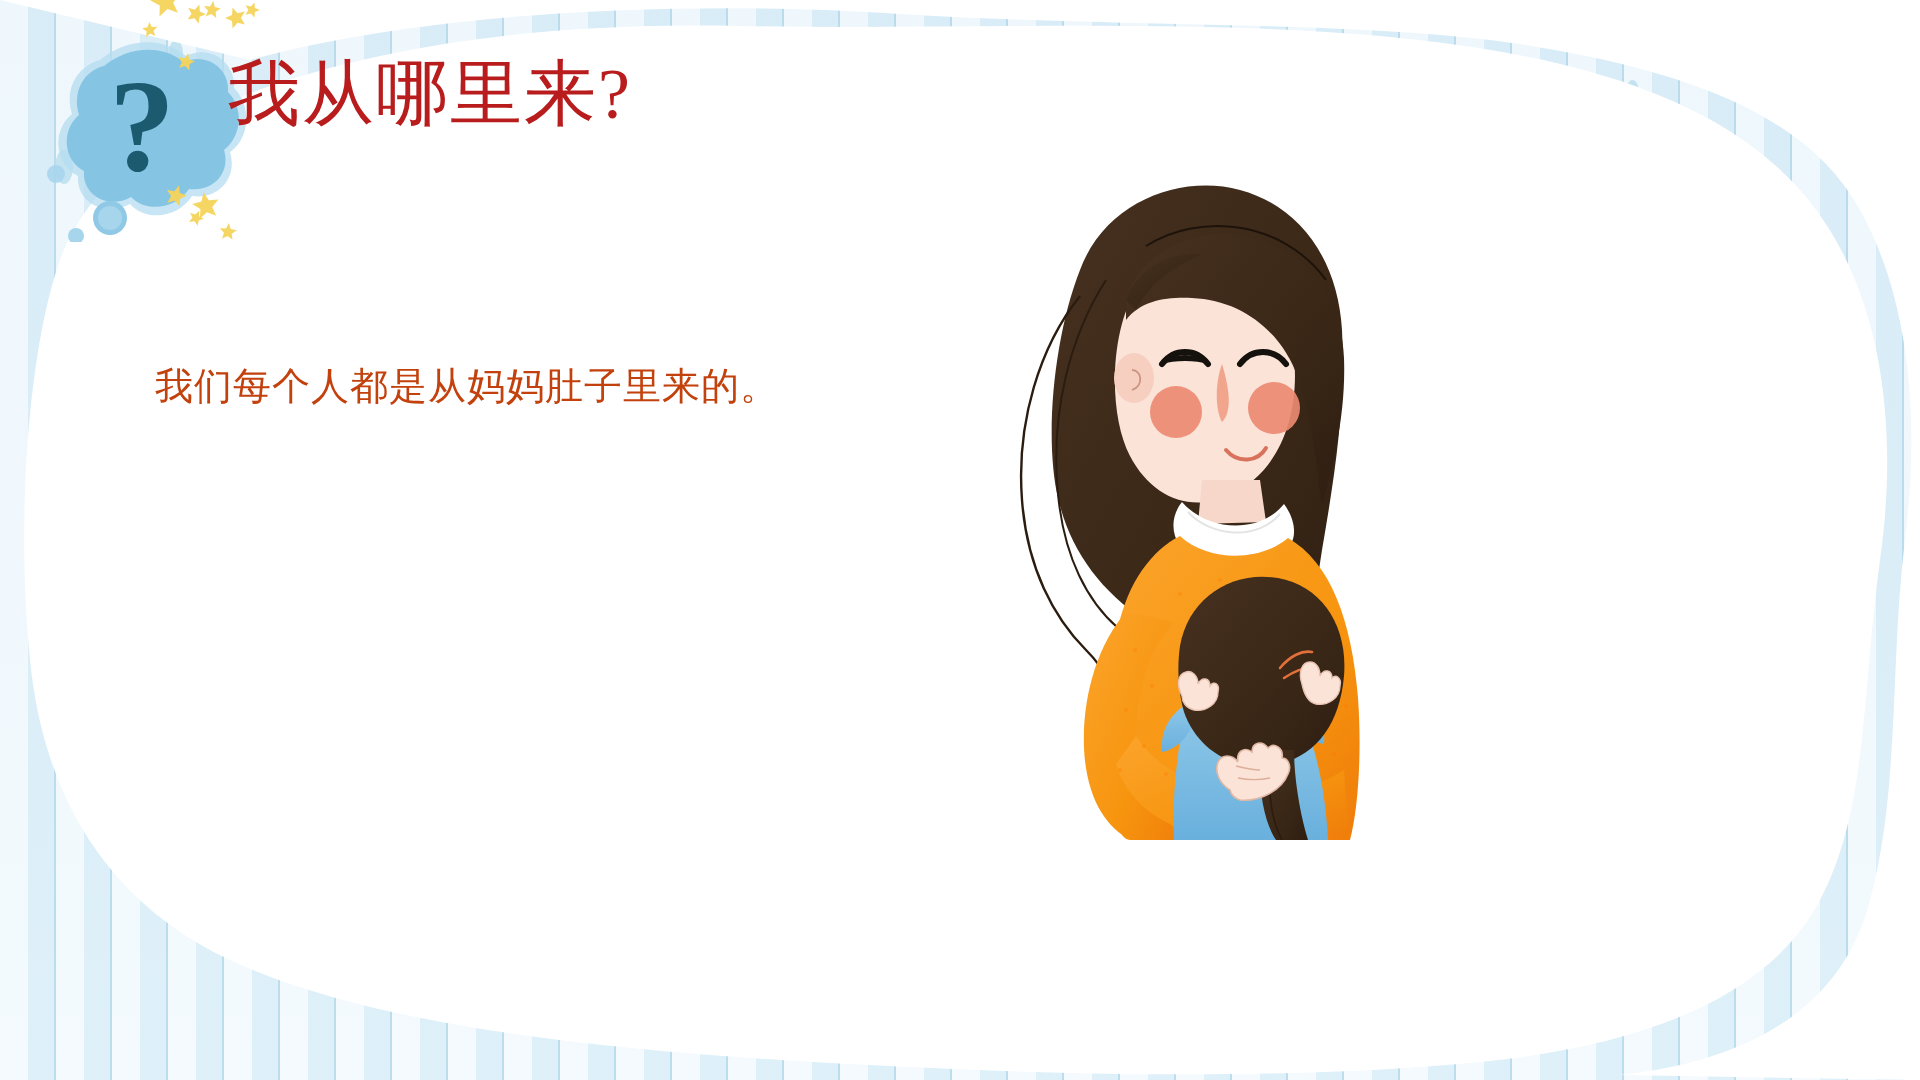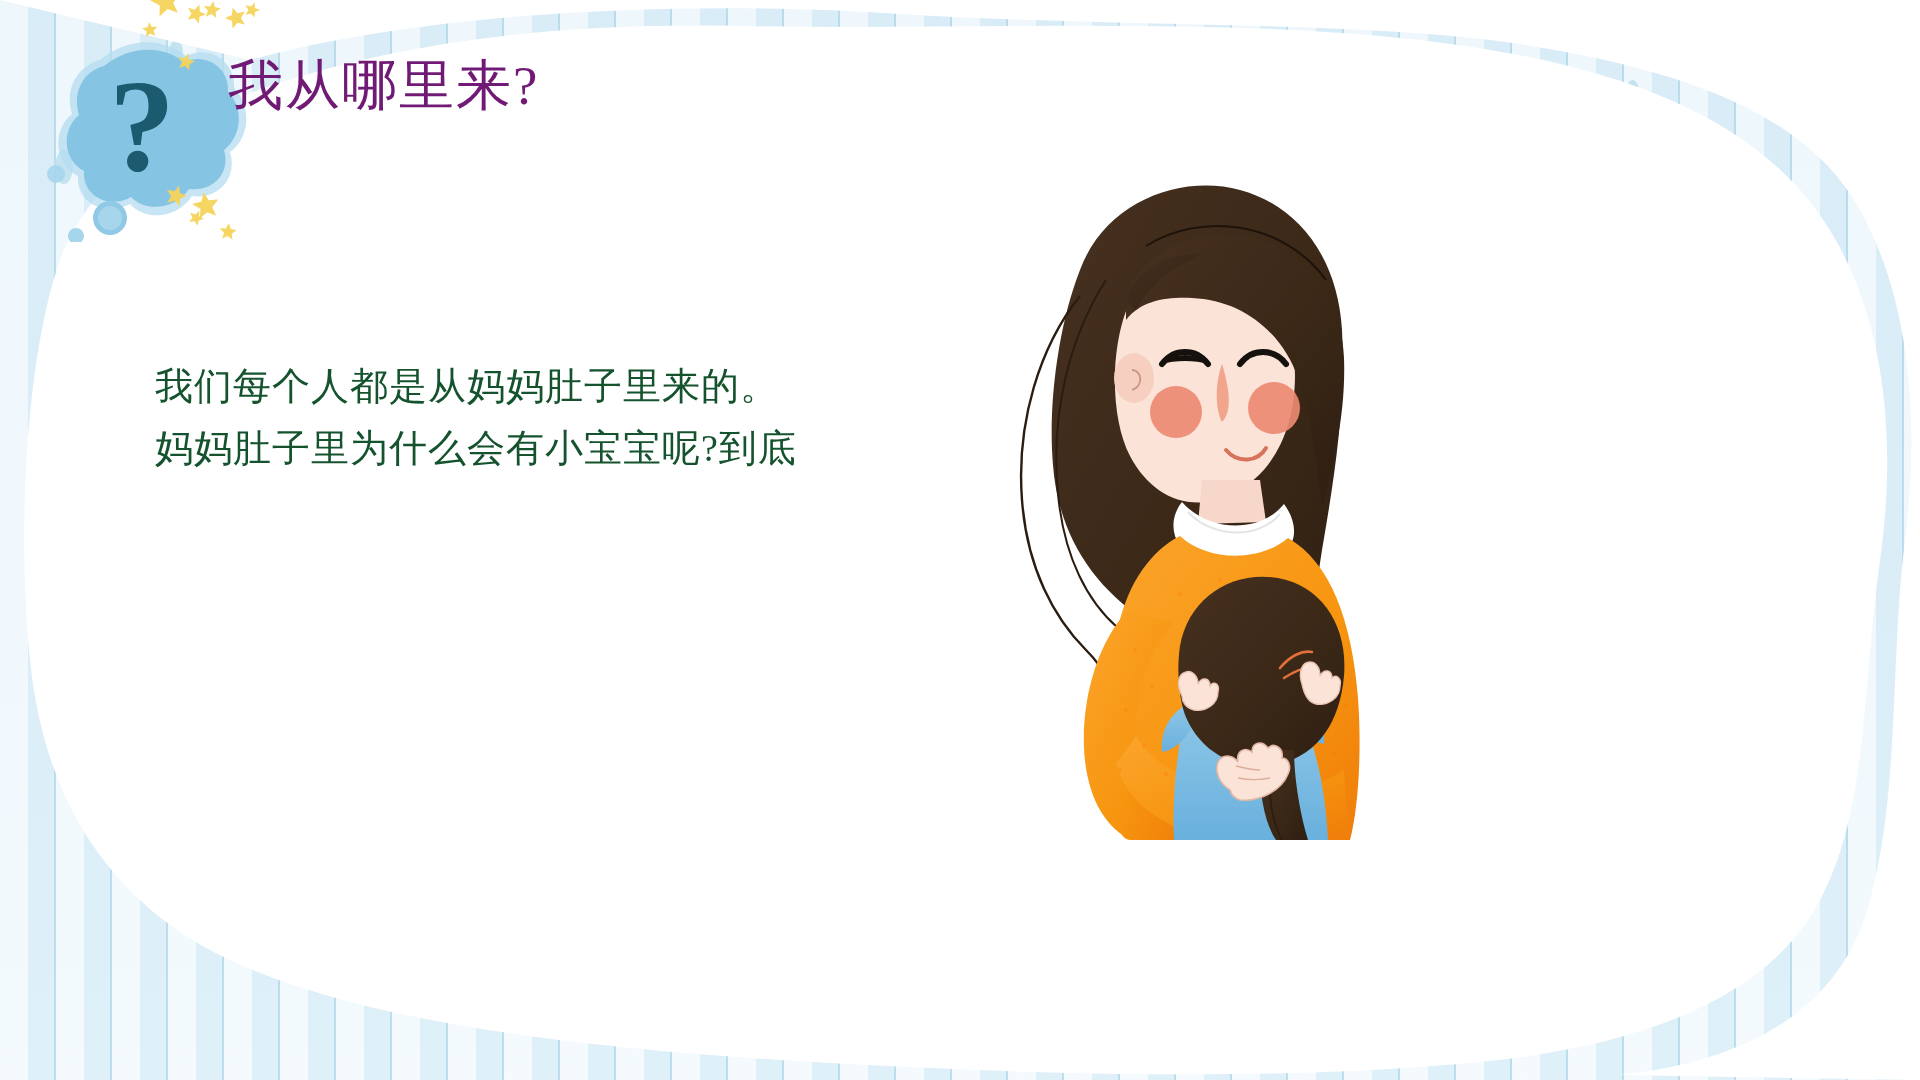--- a/index.html
+++ b/index.html
@@ -55,35 +55,35 @@
     position:absolute;
     left:38px;top:22px;
     width:200px;height:190px;
   }
   .bubble svg{display:block;}
 
   
   #title{
     position:absolute;
     left:228px;top:58px;
-    font-size:55px;
+    font-size:72px;
     line-height:1;
-    color:#701a75;
+    color:#b91c1c;
     font-family:"Liberation Serif","DejaVu Serif",serif;
     font-weight:400;
     letter-spacing:2px;
     white-space:nowrap;
   }
 
   
   #body-text{
     position:absolute;
     left:155px;top:355px;
     width:720px;
-    color:#14532d;
+    color:#c2410c;
     font-size:38px;
     line-height:62px;
     letter-spacing:1px;
     font-family:"Liberation Serif","DejaVu Serif",serif;
   }
   #body-text .line{display:block;white-space:nowrap;}
 
   
   #illustration{
     position:absolute;
@@ -199,21 +199,20 @@
         <path d="M228.94075616940887,223.04930294168554L230.70997895575337,228.99026345681656L236.80332840660424,230.12879478264017L231.69985910345252,233.647283404457L232.5,239.79422863405995L227.576659723766,236.02781367624152L221.97782454277026,238.68830342929655L224.03850221702808,232.8420423478119L219.7780908812166,228.3393702123178L225.975,228.49259711467303Z" fill="#f5d45a" opacity="0.95"></path>
         <path d="M254.47213595499957,2.3915478696387718L254.9124611797498,7.883973091747096L260,10L254.9124611797498,12.116026908252904L254.47213595499957,17.60845213036123L250.8875388202502,13.423803458662553L245.52786404500043,14.702282018339787L248.4,10L245.52786404500043,5.297717981660216L250.8875388202502,6.576196541337447Z" fill="#f5d45a" opacity="0.95"></path>
         <path d="M149.16377229385878,22.043824837053812L151.8,26.88230854637602L157.30836366114082,26.7461068553936L153.5213313626417,30.748482086943934L155.35304485087087,35.94515860381915L150.37630246776357,33.580278823325784L146,36.92820323027551L146.71123635248665,31.464251915072882L142.17481919412955,28.336706473457927L147.5911298171081,27.324678628281383Z" fill="#f5d45a" opacity="0.95"></path>
       </svg>
     </div>
 
   <div id="title">我从哪里来?</div>
 
   <div id="body-text">
     <span class="line">我们每个人都是从妈妈肚子里来的。</span>
-    <span class="line">妈妈肚子里为什么会有小宝宝呢?到底</span>
   </div>
 
   <div id="illustration">
     <svg width="450" height="690" viewBox="0 0 450 690" aria-hidden="true">
       <defs>
         <linearGradient id="hairG" x1="0" y1="0" x2="1" y2="1">
           <stop offset="0%" stop-color="#473121"></stop>
           <stop offset="55%" stop-color="#3b2817"></stop>
           <stop offset="100%" stop-color="#2f1f12"></stop>
         </linearGradient>

